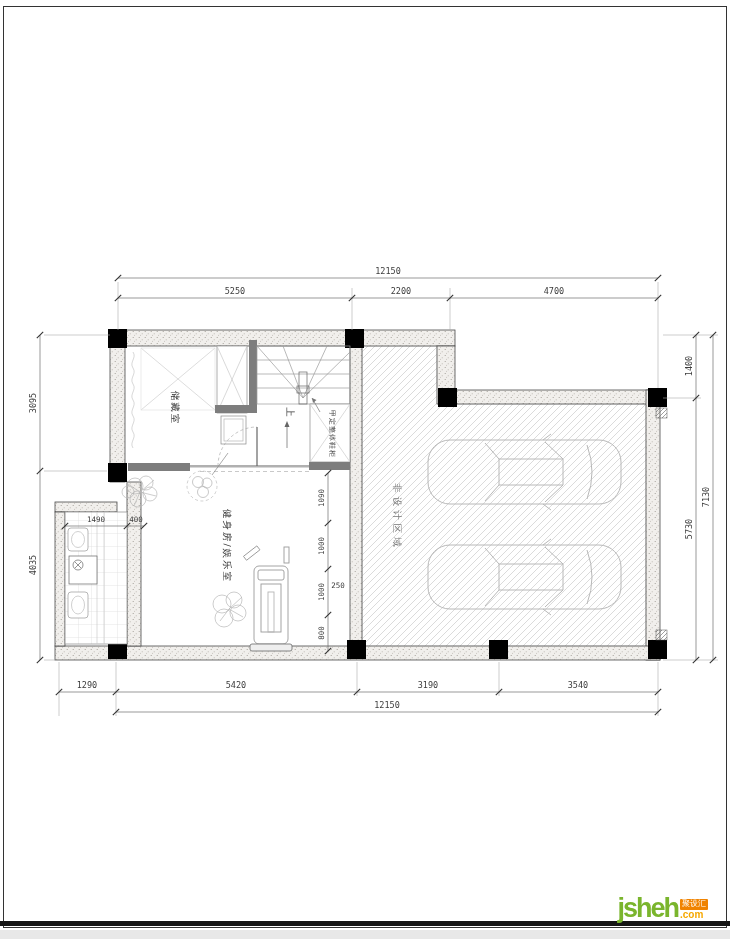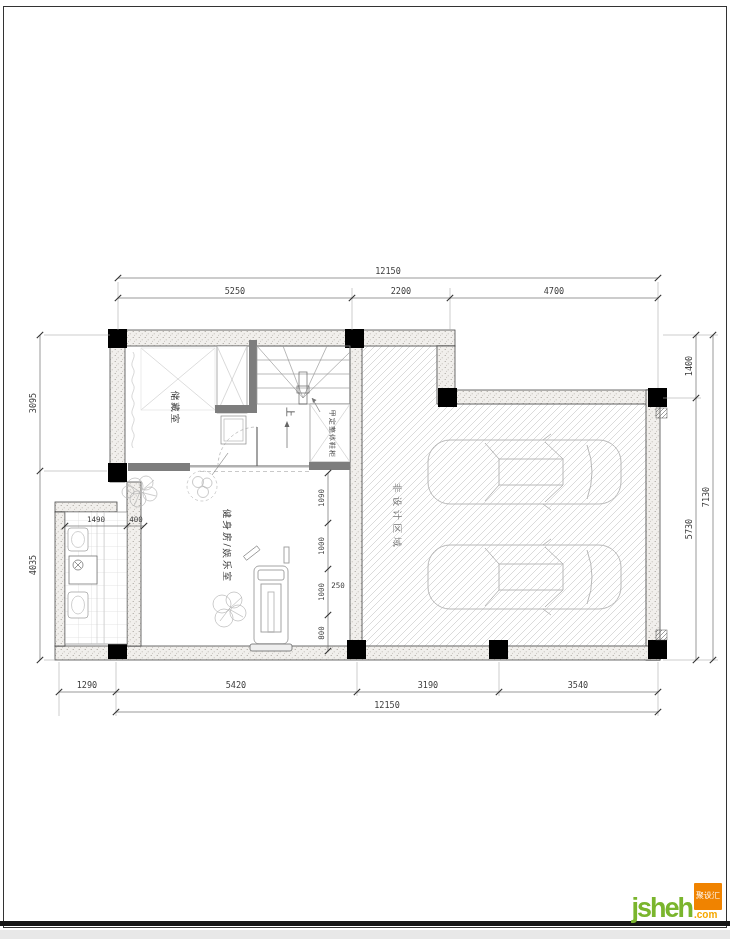--- a/index.html
+++ b/index.html
@@ -7,24 +7,24 @@
          font-family:"Liberation Sans",sans-serif;}
   .sheet-border{position:absolute;left:3px;top:6px;width:722px;height:920px;
          border:1px solid #333;pointer-events:none;}
   .bottom-bar{position:absolute;left:0;bottom:4px;width:730px;height:5px;background:#141414;}
   svg{position:absolute;left:0;top:0;}
   .d{font-family:"DejaVu Sans Mono","Liberation Mono",monospace;font-size:8.5px;fill:#3c3c3c;}
   .ds{font-family:"DejaVu Sans Mono","Liberation Mono",monospace;font-size:7.5px;fill:#3c3c3c;}
   .cjk{font-family:"DejaVu Sans","Liberation Sans",sans-serif;font-size:9.5px;fill:#333;letter-spacing:2px;}
   .cjk-sm{font-family:"DejaVu Sans","Liberation Sans",sans-serif;font-size:7px;fill:#444;letter-spacing:1px;}
   .cjk-lt{font-family:"DejaVu Sans","Liberation Sans",sans-serif;font-size:9.5px;fill:#777;letter-spacing:4px;}
-  .logo{position:absolute;right:8px;bottom:10px;display:flex;align-items:flex-end;cursor:pointer;}
+  .logo{position:absolute;right:22px;bottom:10px;display:flex;align-items:flex-end;cursor:pointer;}
   .logo-name{color:#7ab52d;font-size:27px;font-weight:bold;letter-spacing:-2px;line-height:0.8;}
   .logo-side{display:flex;flex-direction:column;align-items:flex-start;margin-left:2px;}
-  .logo-badge{background:#f08300;color:#fff;font-size:8px;line-height:1.1;padding:9px 2px;border-radius:1px;}
+  .logo-badge{background:#f08300;color:#fff;font-size:8px;line-height:1.1;padding:1px 2px;border-radius:1px;}
   .logo-tld{color:#f6a800;font-size:10px;font-weight:bold;line-height:1;text-align:center;}
 </style>
 </head>
 <body>
 
 <div class="sheet">
 
 <svg width="730" height="939" viewBox="0 0 730 939">
   <defs>
     <pattern id="sand" width="6" height="6" patternUnits="userSpaceOnUse">

